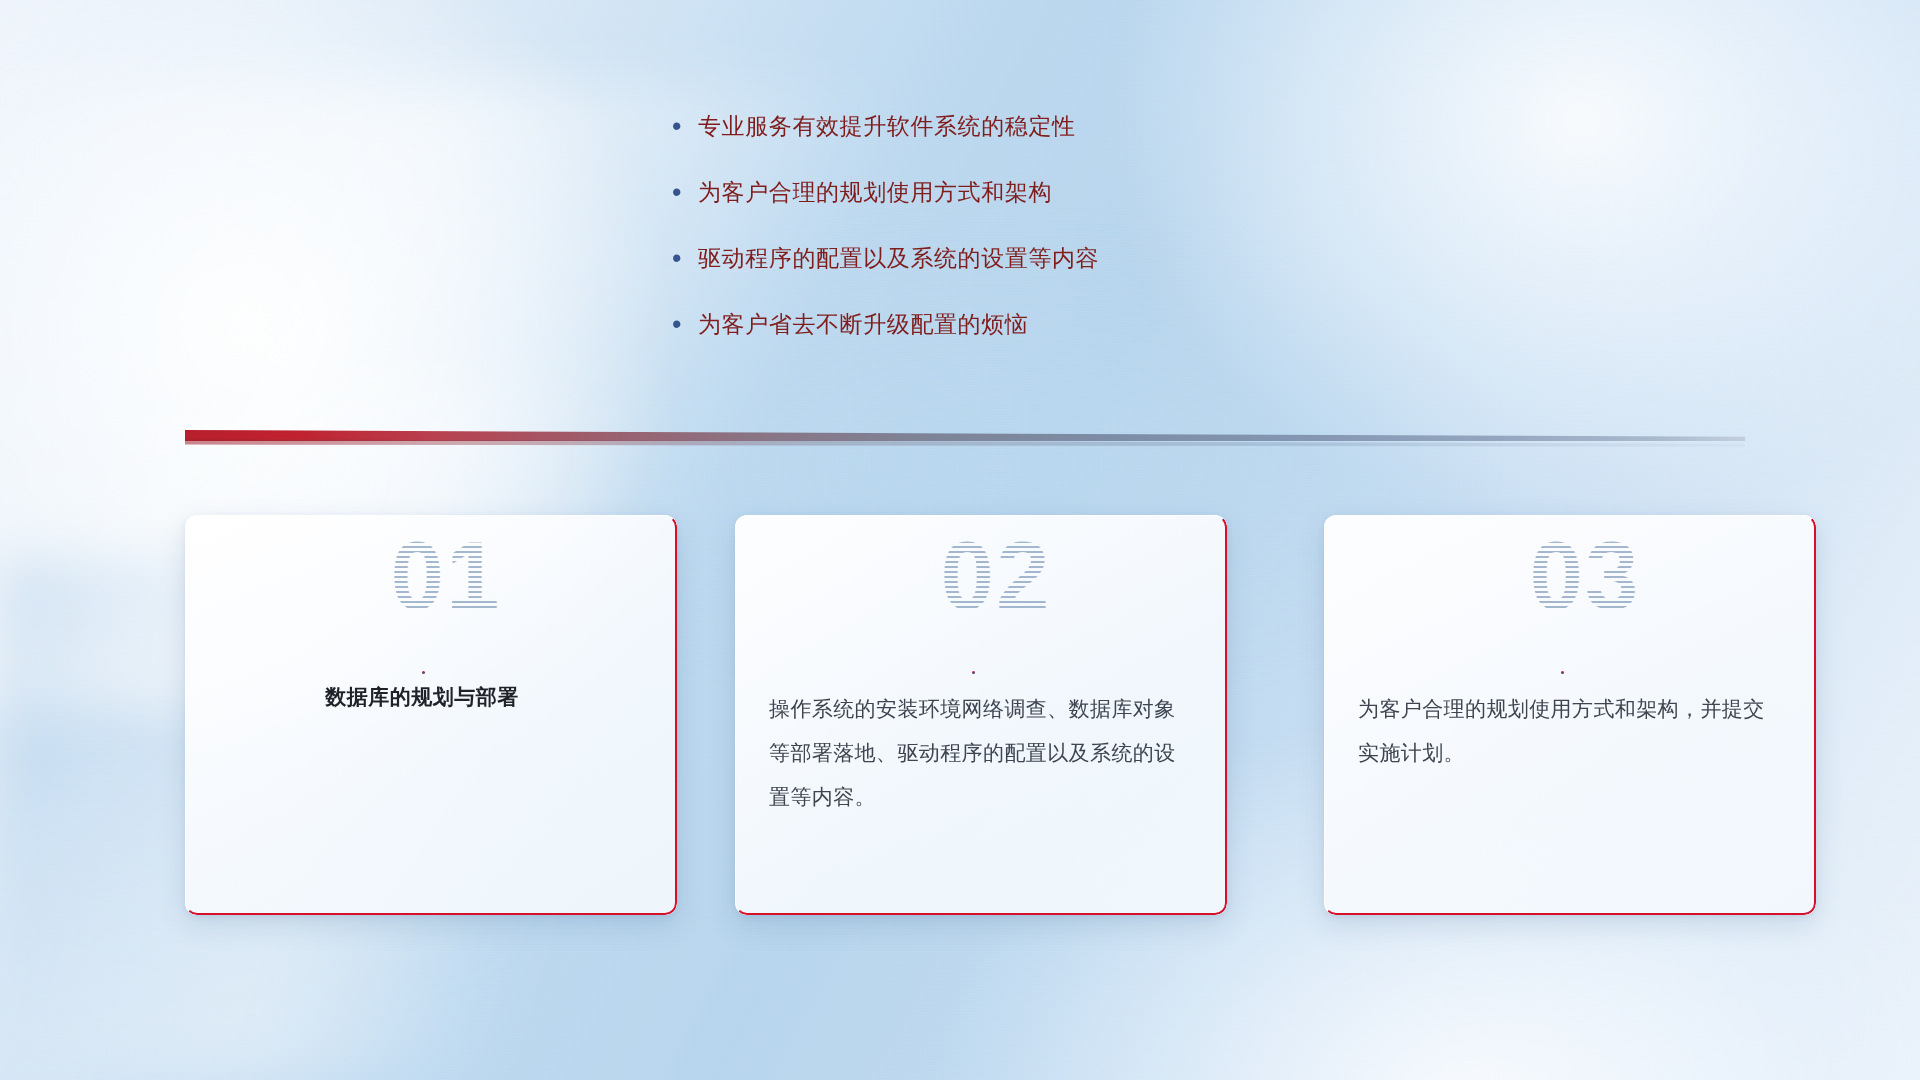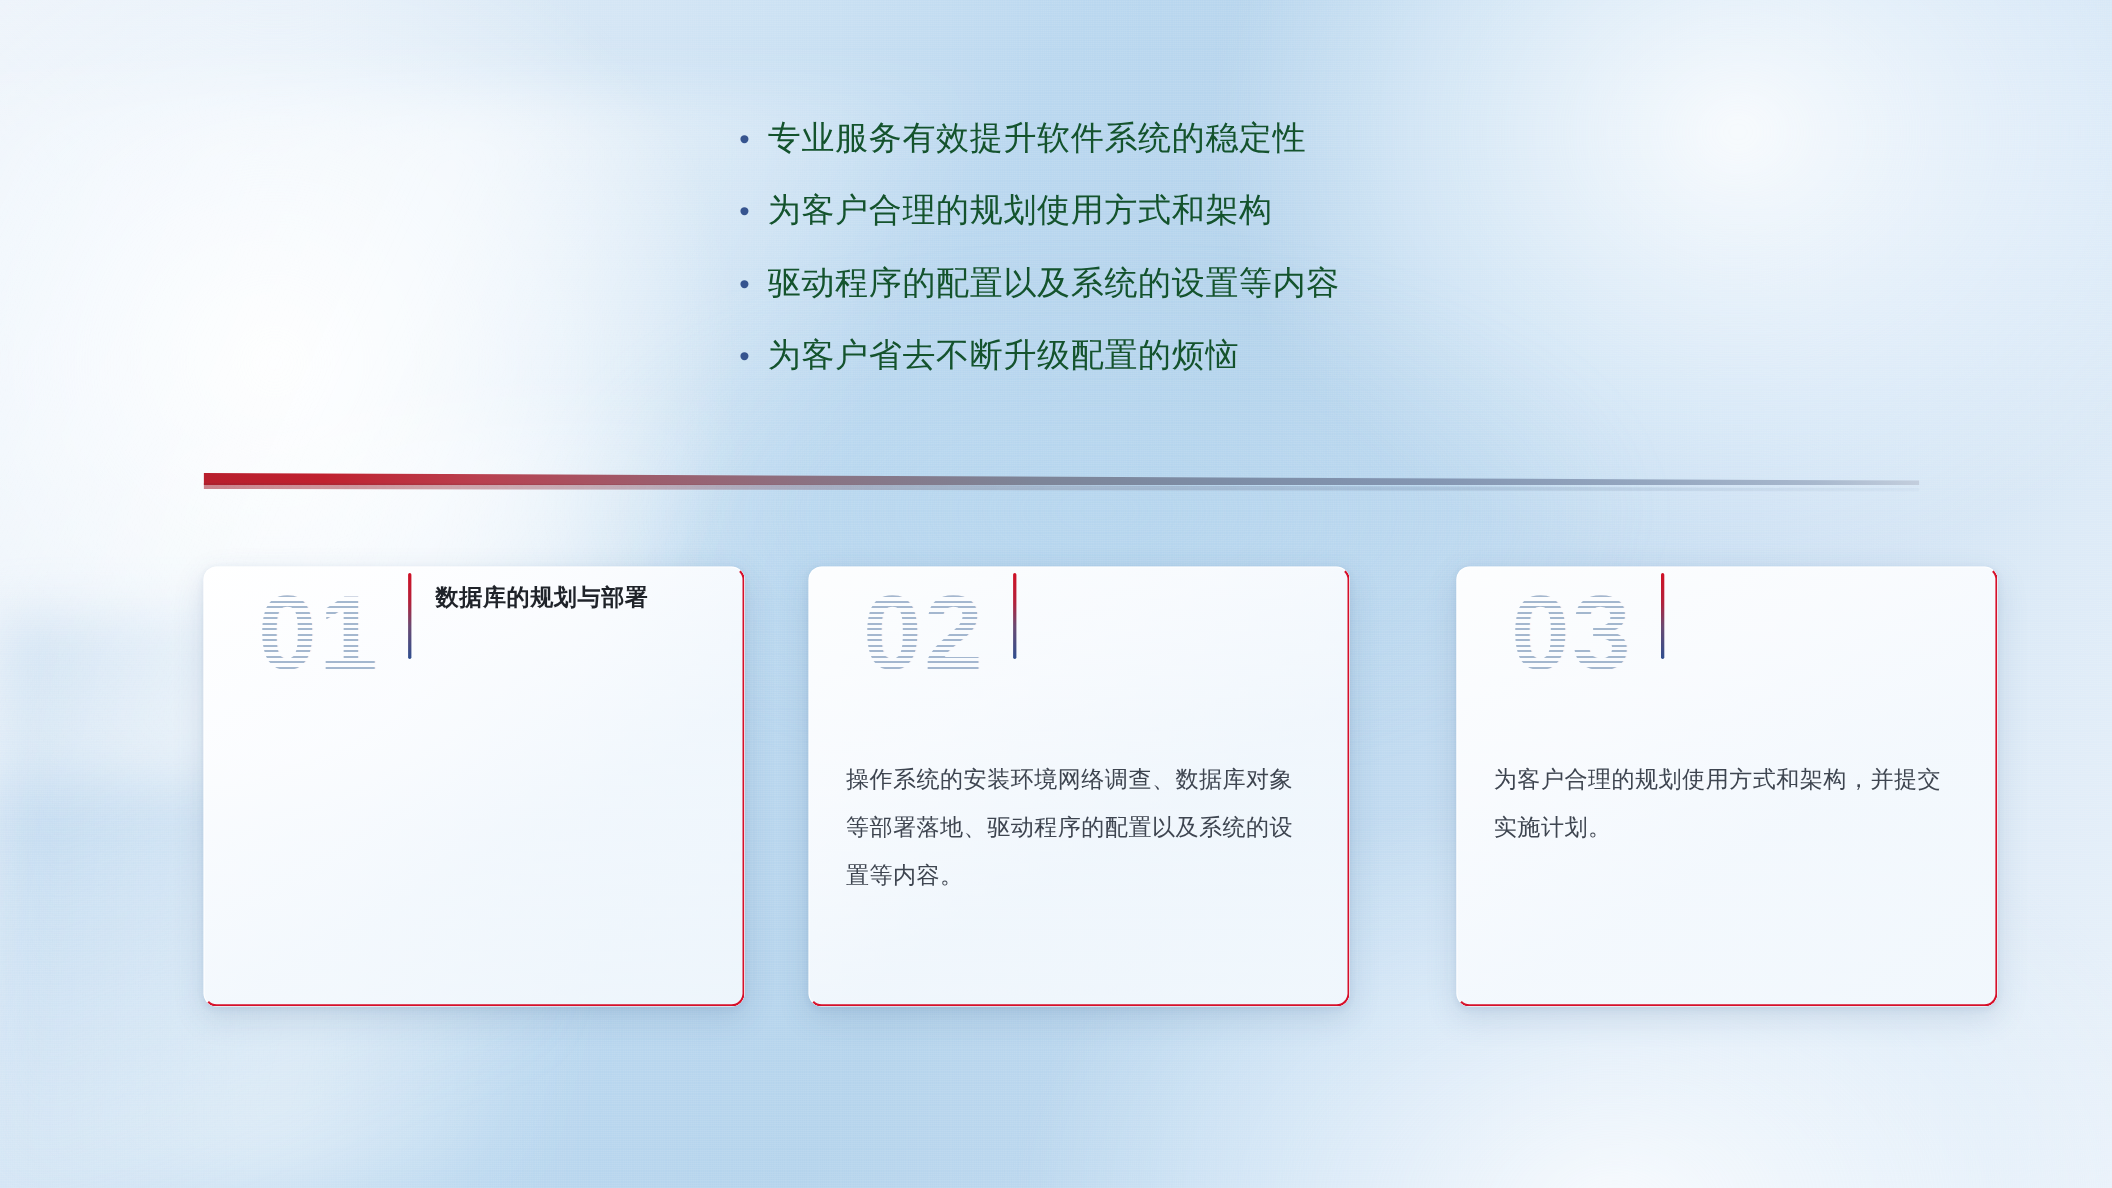--- a/index.html
+++ b/index.html
@@ -75,22 +75,22 @@
   .bullet-row{
     display:flex;align-items:flex-start;
     margin-bottom:22px;
   }
   .bullet-dot{
     width:30px;flex:0 0 30px;
     color:#36548f;font-size:27px;line-height:44px;text-align:left;
     padding-left:4px;box-sizing:border-box;
   }
   .bullet-text{
-    color:#14532d;
-    font-size:30px;line-height:44px;
+    color:#7f1d1d;
+    font-size:23px;line-height:44px;
     letter-spacing:.6px;
     font-weight:500;
     white-space:nowrap;
   }
 
   
   .divider-wrap{
     position:absolute;left:185px;top:430px;width:1560px;height:22px;
   }
   .divider-top{
@@ -137,21 +137,21 @@
   .card-hairline{
     position:absolute;inset:0;border-radius:12px;pointer-events:none;
     border:1px solid rgba(255,255,255,.85);
   }
   .card-1{left:185px;}
   .card-2{left:735px;}
   .card-3{left:1324px;}
 
   .card-head{
     position:absolute;left:0;top:6px;width:100%;height:150px;
-    display:flex;
+    display:flex;align-items:center;flex-direction:column;
   }
   .ghost-num{
     position:relative;
     width:150px;flex:0 0 150px;
     margin-left:30px;
     height:110px;
     font-size:96px;line-height:110px;
     font-weight:700;
     letter-spacing:2px;
     text-align:center;

